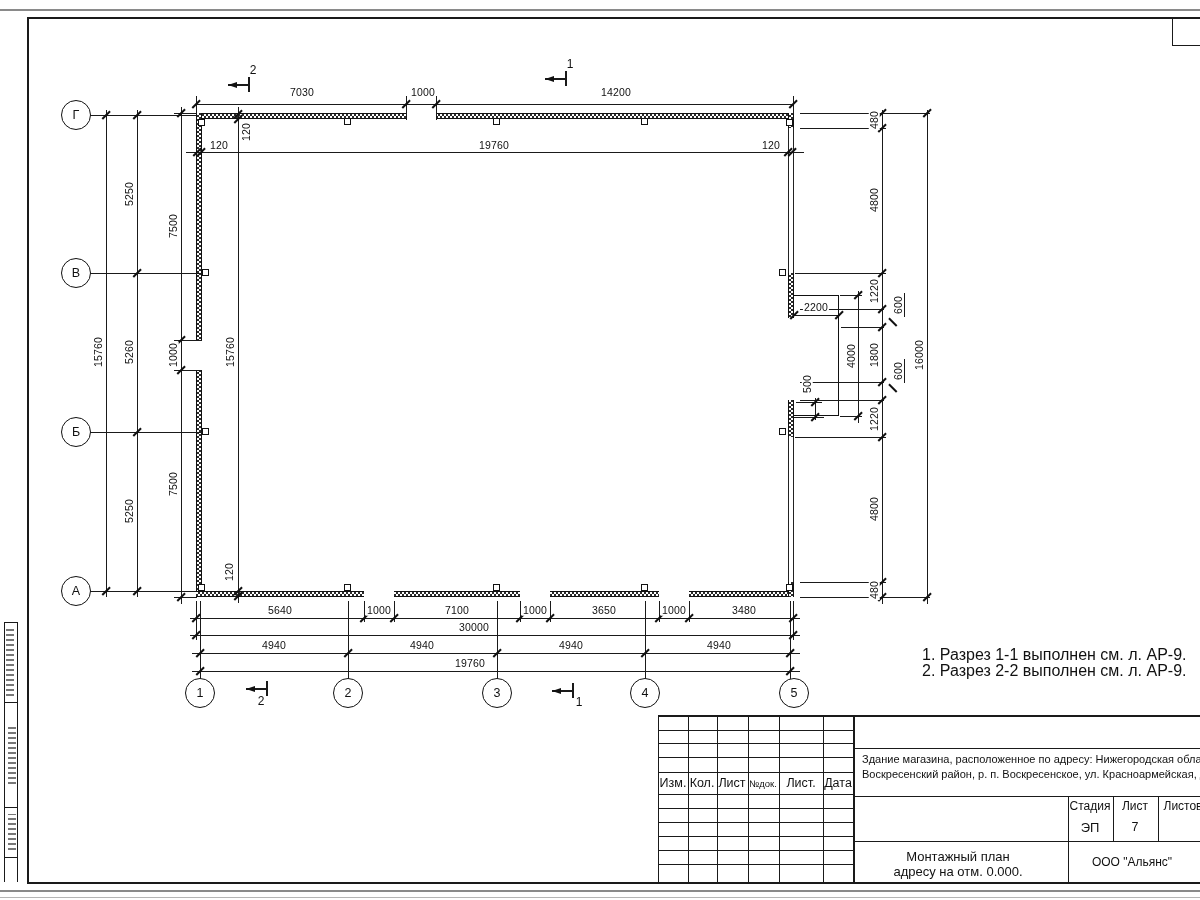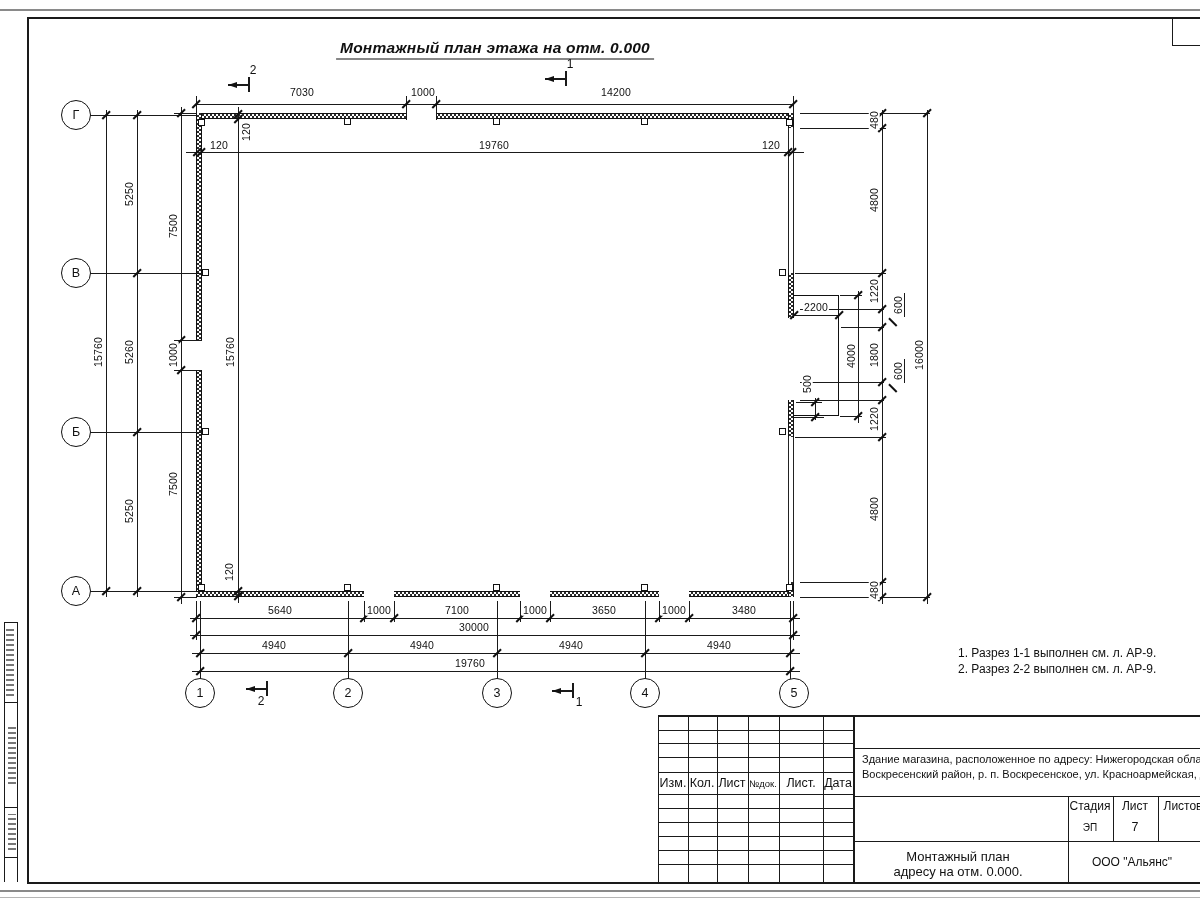--- a/index.html
+++ b/index.html
@@ -20,21 +20,21 @@
   .wallh{height:6px;border-top:1px solid #111;border-bottom:1px solid #111;box-sizing:border-box;}
   .wallv{width:6px;border-left:1px solid #111;border-right:1px solid #111;box-sizing:border-box;}
   .winv{position:absolute;width:6px;background:#fff;border-left:1px solid #222;border-right:1px solid #222;box-sizing:border-box;}
   .sq{position:absolute;width:7px;height:7px;background:#fff;border:1px solid #111;box-sizing:border-box;}
   .axis-circle{position:absolute;width:28px;height:28px;border:1.3px solid #111;border-radius:50%;
        background:#fff;display:flex;align-items:center;justify-content:center;
        font-size:12.5px;transform:translate(-50%,-50%);}
   .marker-label{position:absolute;font-size:12px;transform:translate(-50%,-50%);}
   .arrowhead{position:absolute;width:0;height:0;border-top:3px solid transparent;
        border-bottom:3px solid transparent;border-right:9px solid #111;transform:translate(0,-50%);}
-  .note-line{position:absolute;font-size:12px;white-space:nowrap;margin-left:36px;}
+  .note-line{position:absolute;font-size:16px;white-space:nowrap;}
   #drawing-title{position:absolute;left:495px;top:49px;transform:translate(-50%,-50%);
        font-style:italic;font-weight:600;font-size:15.5px;letter-spacing:.2px;
        border-bottom:1.3px solid #111;padding:0 4px 2px 4px;white-space:nowrap;}
   .tb-text{position:absolute;transform:translate(-50%,-50%);white-space:nowrap;}
   .tb-left{position:absolute;transform:none;white-space:nowrap;}
   .dashes{position:absolute;width:8px;background:
        repeating-linear-gradient(0deg,#4a4a4a 0 2px,transparent 2px 5px);opacity:.75;}
 </style>
 </head>
 <body>
@@ -53,21 +53,20 @@
   <div class="ln" style="left:4px;top:622px;width:1px;height:260px;"></div>
   <div class="ln" style="left:17px;top:622px;width:1px;height:260px;"></div>
   <div class="ln" style="left:4px;top:622px;width:14px;height:1px;"></div>
   <div class="ln" style="left:4px;top:702px;width:14px;height:1px;"></div>
   <div class="ln" style="left:4px;top:807px;width:14px;height:1px;"></div>
   <div class="ln" style="left:4px;top:857px;width:14px;height:1px;"></div>
   <div class="dashes" style="left:6px;top:628px;height:68px;"></div>
   <div class="dashes" style="left:8px;top:726px;height:58px;"></div>
   <div class="dashes" style="left:8px;top:814px;height:36px;"></div>
 
-  <div id="drawing-title">Монтажный план этажа на отм. 0.000</div>
 
   <div class="wallh" style="left:196px;top:113px;width:210px;"></div>
   <div class="wallh" style="left:436px;top:113px;width:358px;"></div>
   <div class="wallv" style="left:196px;top:113px;height:227px;"></div>
   <div class="wallv" style="left:196px;top:370px;height:227px;"></div>
   <div class="wallh" style="left:196px;top:591px;width:168px;"></div>
   <div class="wallh" style="left:394px;top:591px;width:126px;"></div>
   <div class="wallh" style="left:550px;top:591px;width:109px;"></div>
   <div class="wallh" style="left:689px;top:591px;width:105px;"></div>
   <div class="wallv" style="left:788px;top:113px;height:15px;"></div>
@@ -113,21 +112,21 @@
     <div class="tb-text" style="left:702px;top:783px;font-size:12.5px;">Кол.</div>
     <div class="tb-text" style="left:732px;top:783px;font-size:12.5px;">Лист</div>
     <div class="tb-text" style="left:763px;top:783px;font-size:9.5px;">№док.</div>
     <div class="tb-text" style="left:801px;top:783px;font-size:12.5px;">Лист.</div>
     <div class="tb-text" style="left:838px;top:783px;font-size:12.5px;">Дата</div>
     <div class="tb-left" style="left:862px;top:753px;font-size:11px;">Здание магазина, расположенное по адресу: Нижегородская область,</div>
     <div class="tb-left" style="left:862px;top:768px;font-size:11px;">Воскресенский район, р. п. Воскресенское, ул. Красноармейская, д. 1</div>
     <div class="tb-text" style="left:1090px;top:806px;font-size:12px;">Стадия</div>
     <div class="tb-text" style="left:1135px;top:806px;font-size:12px;">Лист</div>
     <div class="tb-text" style="left:1183px;top:806px;font-size:12px;">Листов</div>
-    <div class="tb-text" style="left:1090px;top:827px;font-size:10px;">ЭП</div>
+    <div class="tb-text" style="left:1090px;top:827px;font-size:13px;">ЭП</div>
     <div class="tb-text" style="left:1135px;top:827px;font-size:12.5px;">7</div>
     <div class="tb-text" style="left:958px;top:856px;font-size:13px;">Монтажный план</div>
     <div class="tb-text" style="left:958px;top:871px;font-size:13px;">адресу на отм. 0.000.</div>
     <div class="tb-text" style="left:1132px;top:862px;font-size:12px;">ООО "Альянс"</div>
   </div>
 
 <div class="ln" style="left: 196px; top: 104px; width: 598px; height: 1px;"></div>
     <div class="ln" style="left: 196px; top: 96px; width: 1px; height: 18px;"></div>
     <div class="ln" style="left: 406px; top: 96px; width: 1px; height: 24px;"></div>
     <div class="ln" style="left: 436px; top: 96px; width: 1px; height: 24px;"></div>

